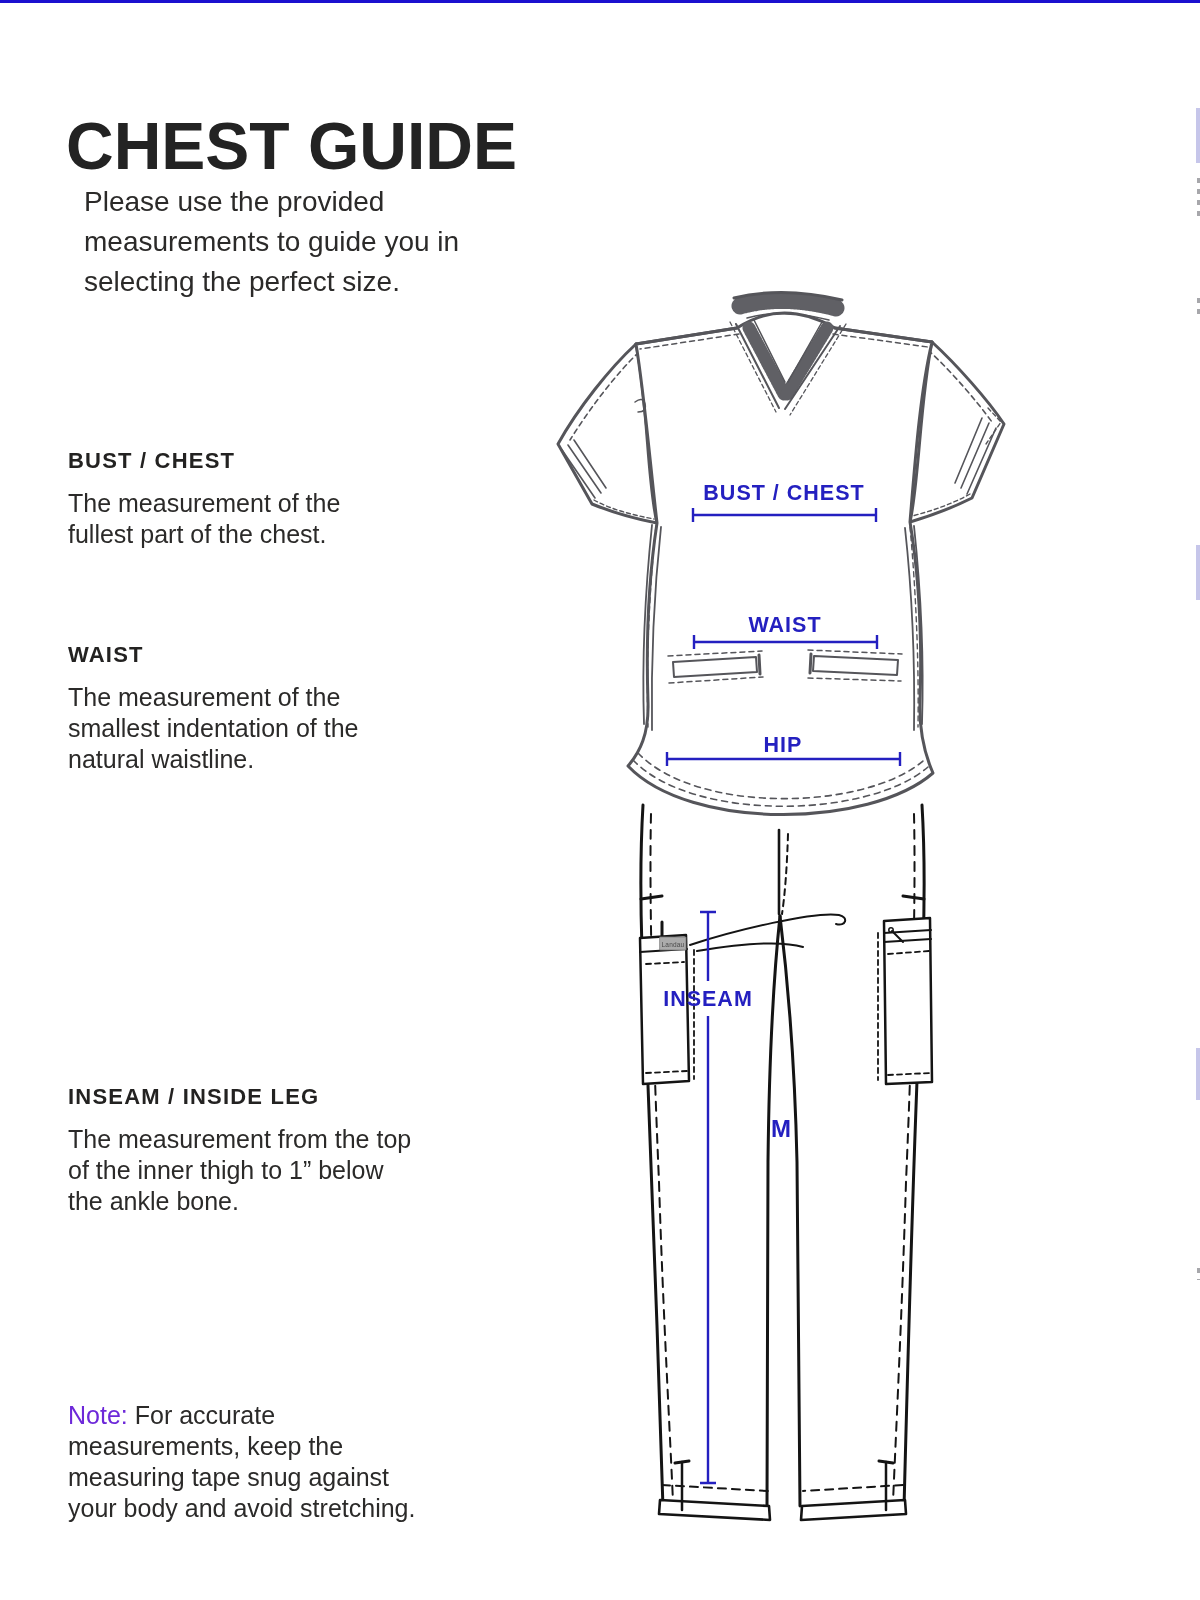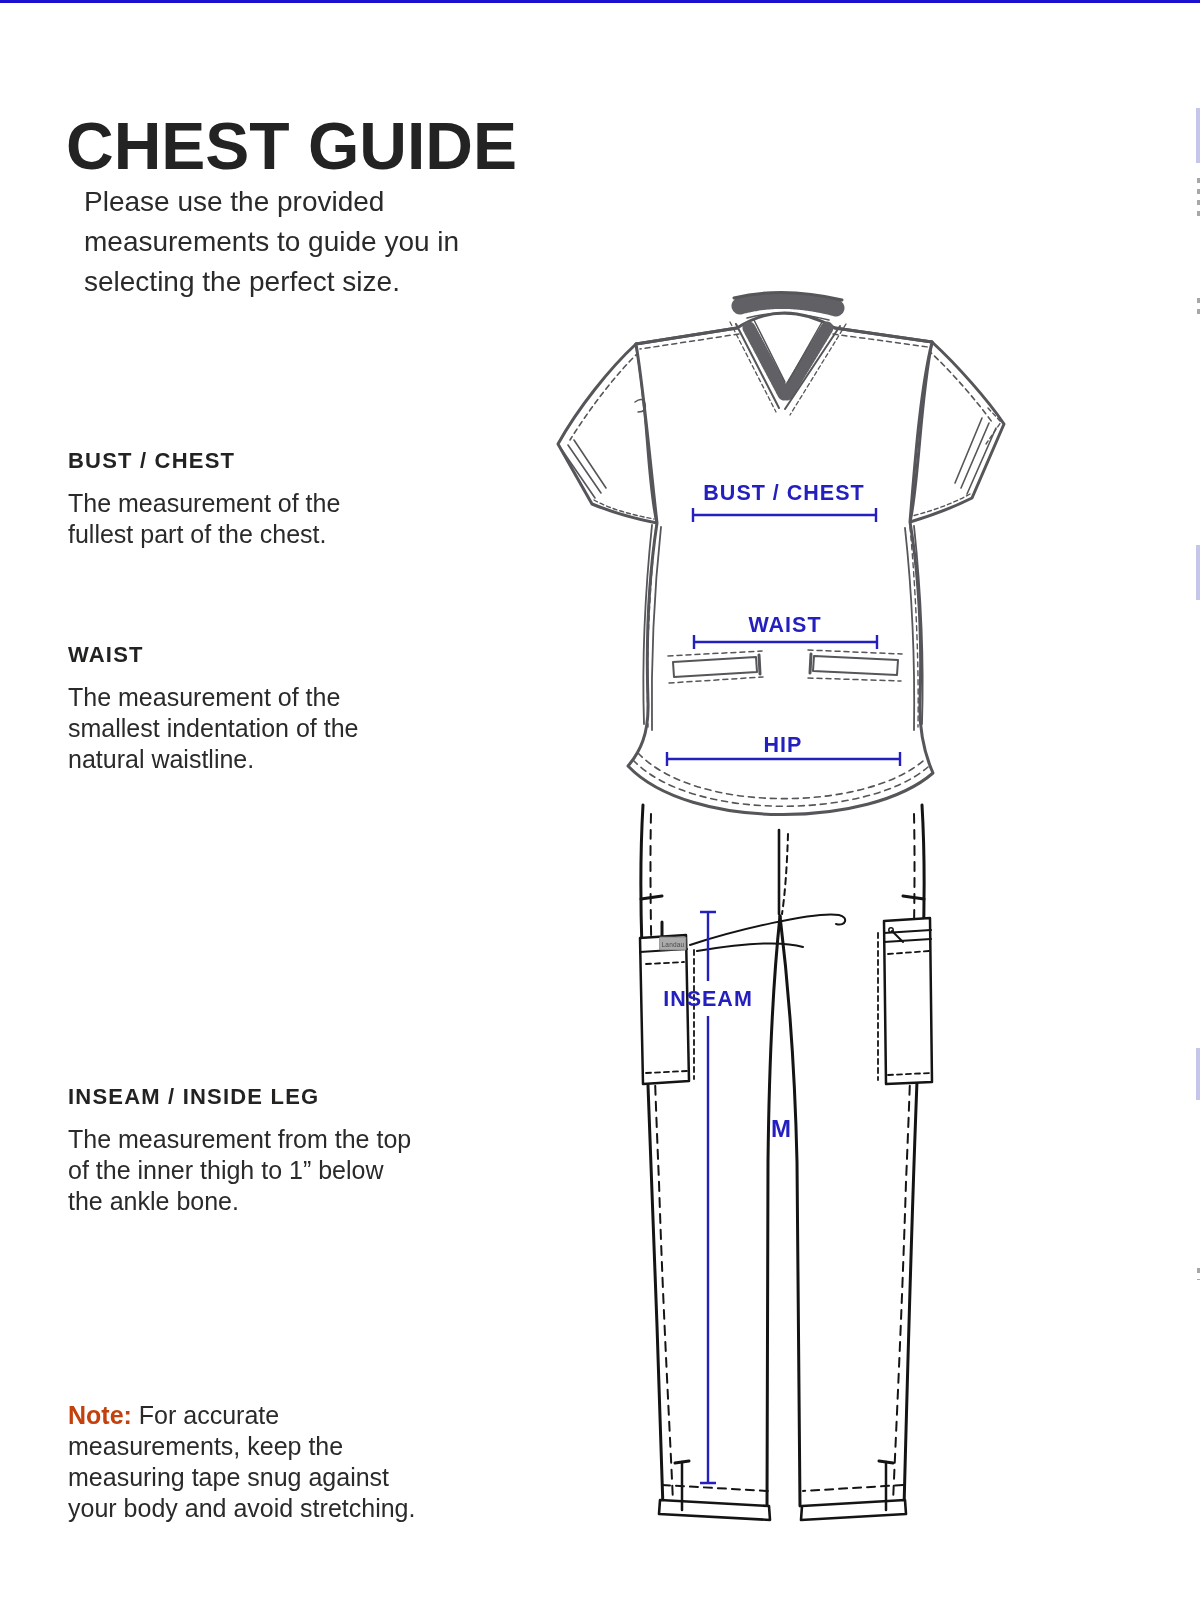--- a/index.html
+++ b/index.html
@@ -16,21 +16,21 @@
     position:absolute;left:84px;top:182px;font-size:28px;line-height:40px;
     color:#2b2a29;white-space:pre-line;width:470px;
   }
   .section{position:absolute;left:68px;width:440px;}
   .sec-heading{
     font-size:22px;font-weight:700;letter-spacing:1.2px;color:#232221;
     margin:0 0 14px 0;white-space:nowrap;
   }
   .sec-body{font-size:25px;line-height:31px;color:#2b2a29;white-space:pre-line;margin:0;}
   .note{position:absolute;left:68px;top:1400px;width:400px;font-size:25px;line-height:31px;color:#2b2a29;}
-  .note b{font-weight:700;color:#c2410c;}
+  .note b{font-weight:400;color:#6d28d9;}
   .note span{white-space:pre-line;}
   .diagram{position:absolute;left:540px;top:282px;width:480px;height:1260px;}
   .edge-sliver{position:absolute;right:0;}
   .sliver-solid{width:4px;background:#c6c6ea;}
   .sliver-dash{width:3px;background:repeating-linear-gradient(to bottom,#a7a7ab 0 5px,transparent 5px 11px);}
   svg text{font-family:"Liberation Sans",sans-serif;}
   .blue-label{font-weight:700;fill:#2420c0;font-size:21.5px;letter-spacing:1px;}
   .size-m{font-weight:700;fill:#2420c0;font-size:24px;}
   .tag-text{font-size:6.5px;fill:#4a4a4a;letter-spacing:.2px;}
 </style>

